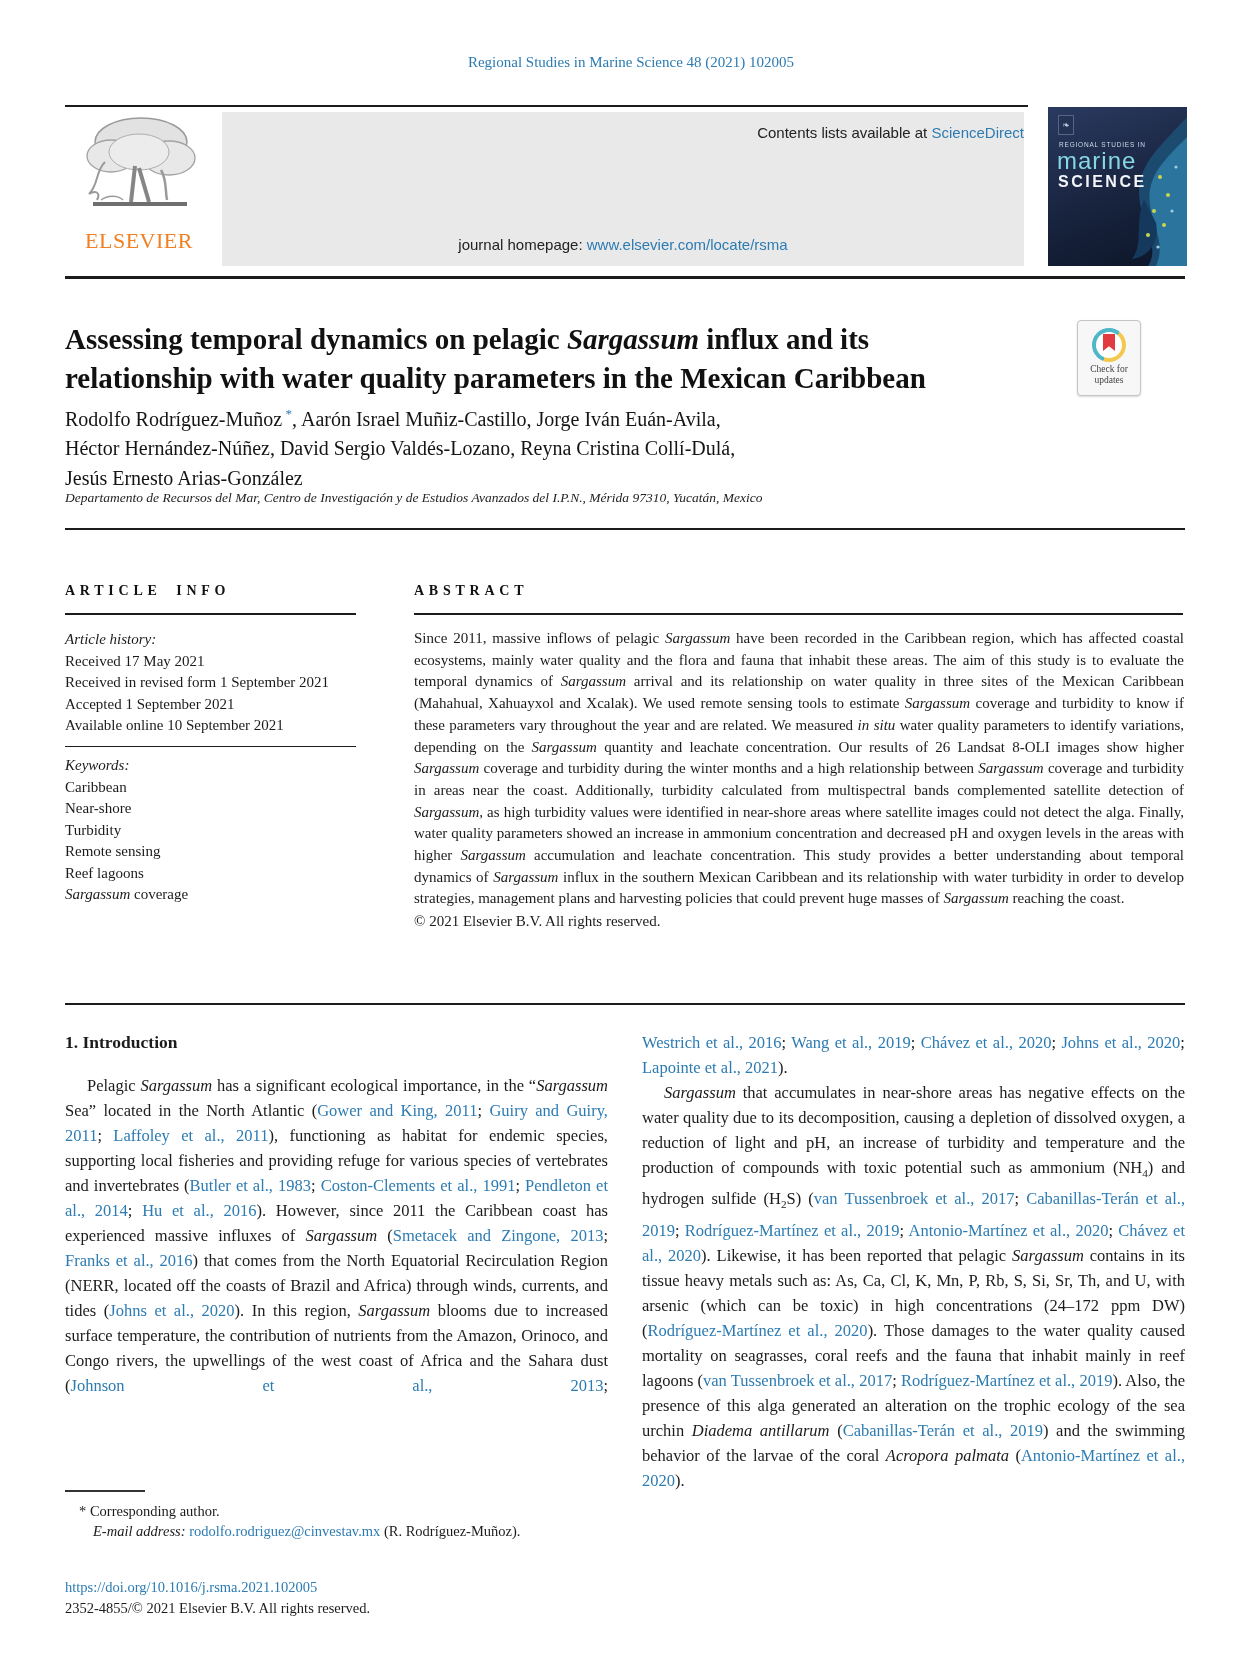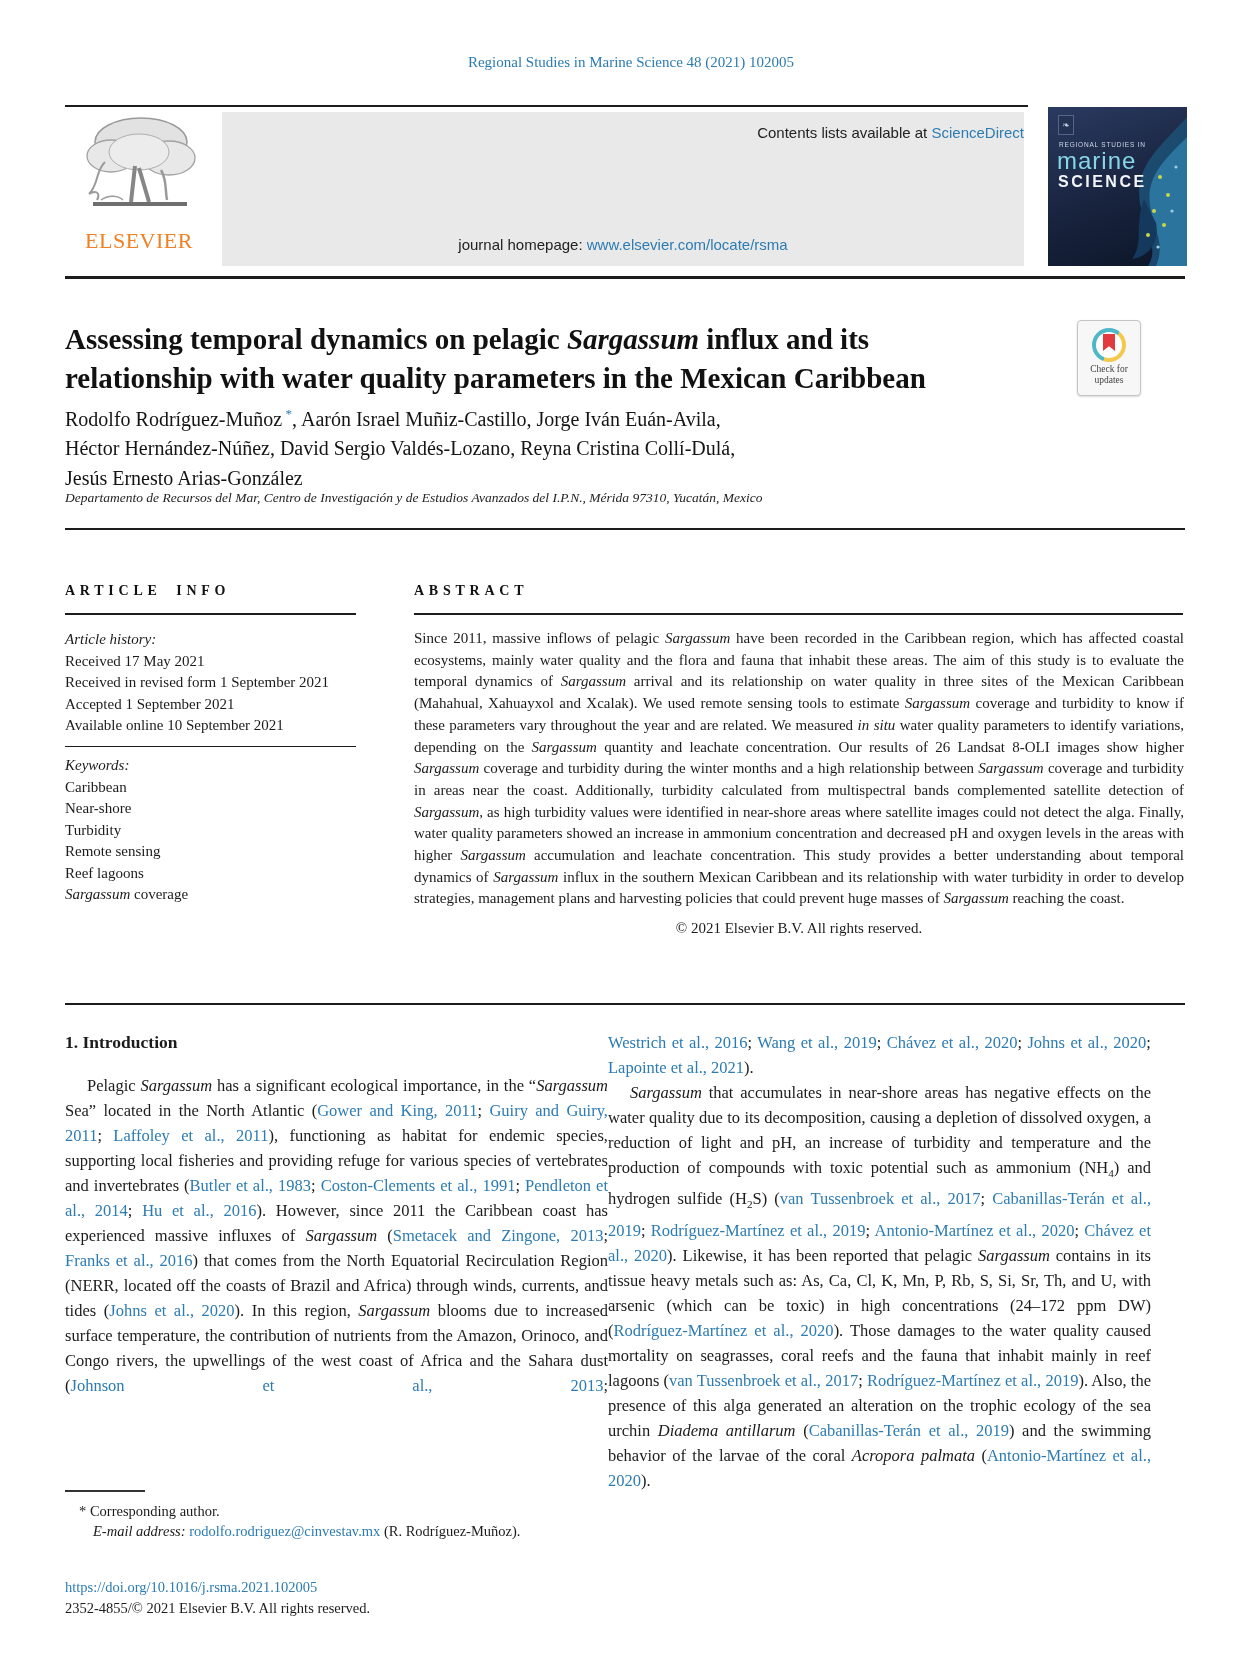--- a/index.html
+++ b/index.html
@@ -66,24 +66,24 @@
   #abs-head{left:414px;}
   #info-rule{left:65px;top:613px;width:291px;height:2px;}
   #abs-rule{left:414px;top:613px;width:769px;height:2px;}
 
   .info-block{position:absolute;left:65px;top:629px;width:315px;font-size:15px;line-height:21.5px;}
   .info-label{font-style:italic;}
   .info-divider{width:291px;height:1.5px;background:var(--rule);margin:9px 0 8px;}
 
   .abs-block{position:absolute;left:414px;top:628px;width:770px;font-size:15px;line-height:21.7px;
              text-align:justify;}
-  .abs-copyright{text-align:center;margin-top:8px;}
-
-  
-  .body-cols{position:absolute;left:65px;top:1030px;width:1120px;display:flex;}
+  .abs-copyright{text-align:left;margin-top:1px;}
+
+  
+  .body-cols{position:absolute;left:65px;top:1030px;width:1120px;display:flex;gap:34px;}
   .col{width:543px;}
   .sec-head{font-size:17.5px;font-weight:700;margin:2px 0 20px 0;}
   .para{font-size:16.5px;line-height:25px;text-align:justify;margin:0;}
   .indent{text-indent:22px;}
   .fill-last{text-align-last:justify;}
 
   
   .footnote{position:absolute;left:65px;top:1490px;width:543px;font-size:14.5px;line-height:20px;}
   .fn-rule{width:80px;height:1.5px;background:#333;margin-bottom:9px;}
   .fn-line1{padding-left:14px;}

